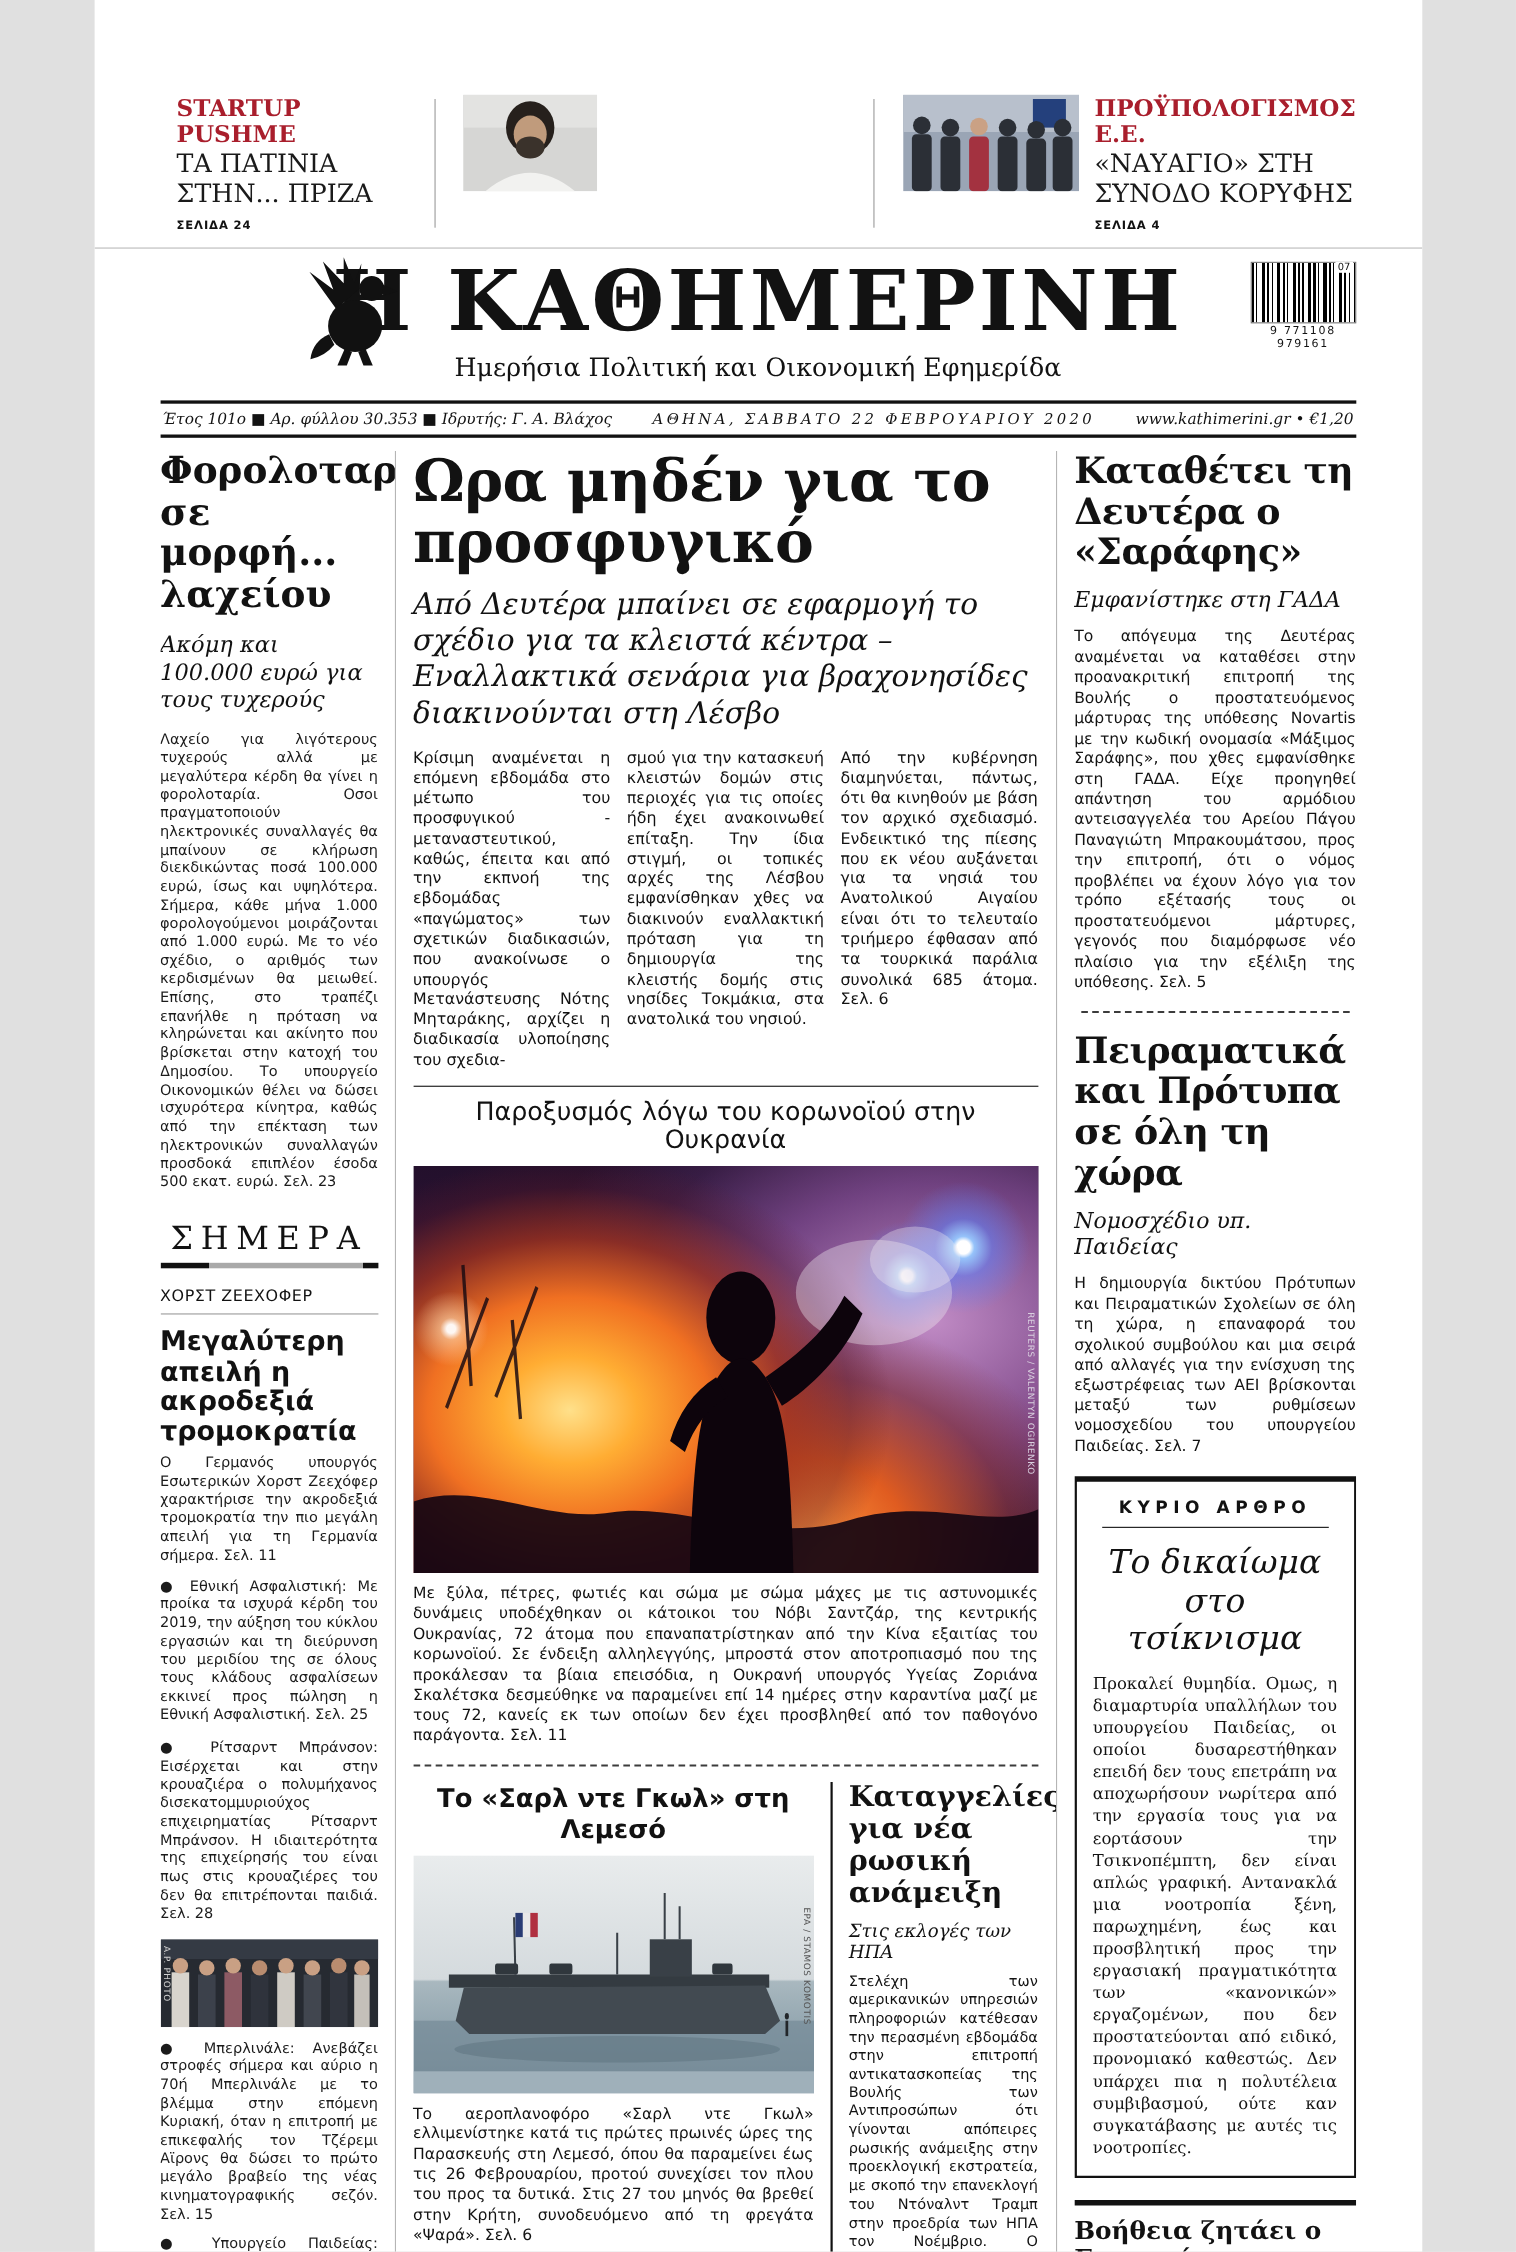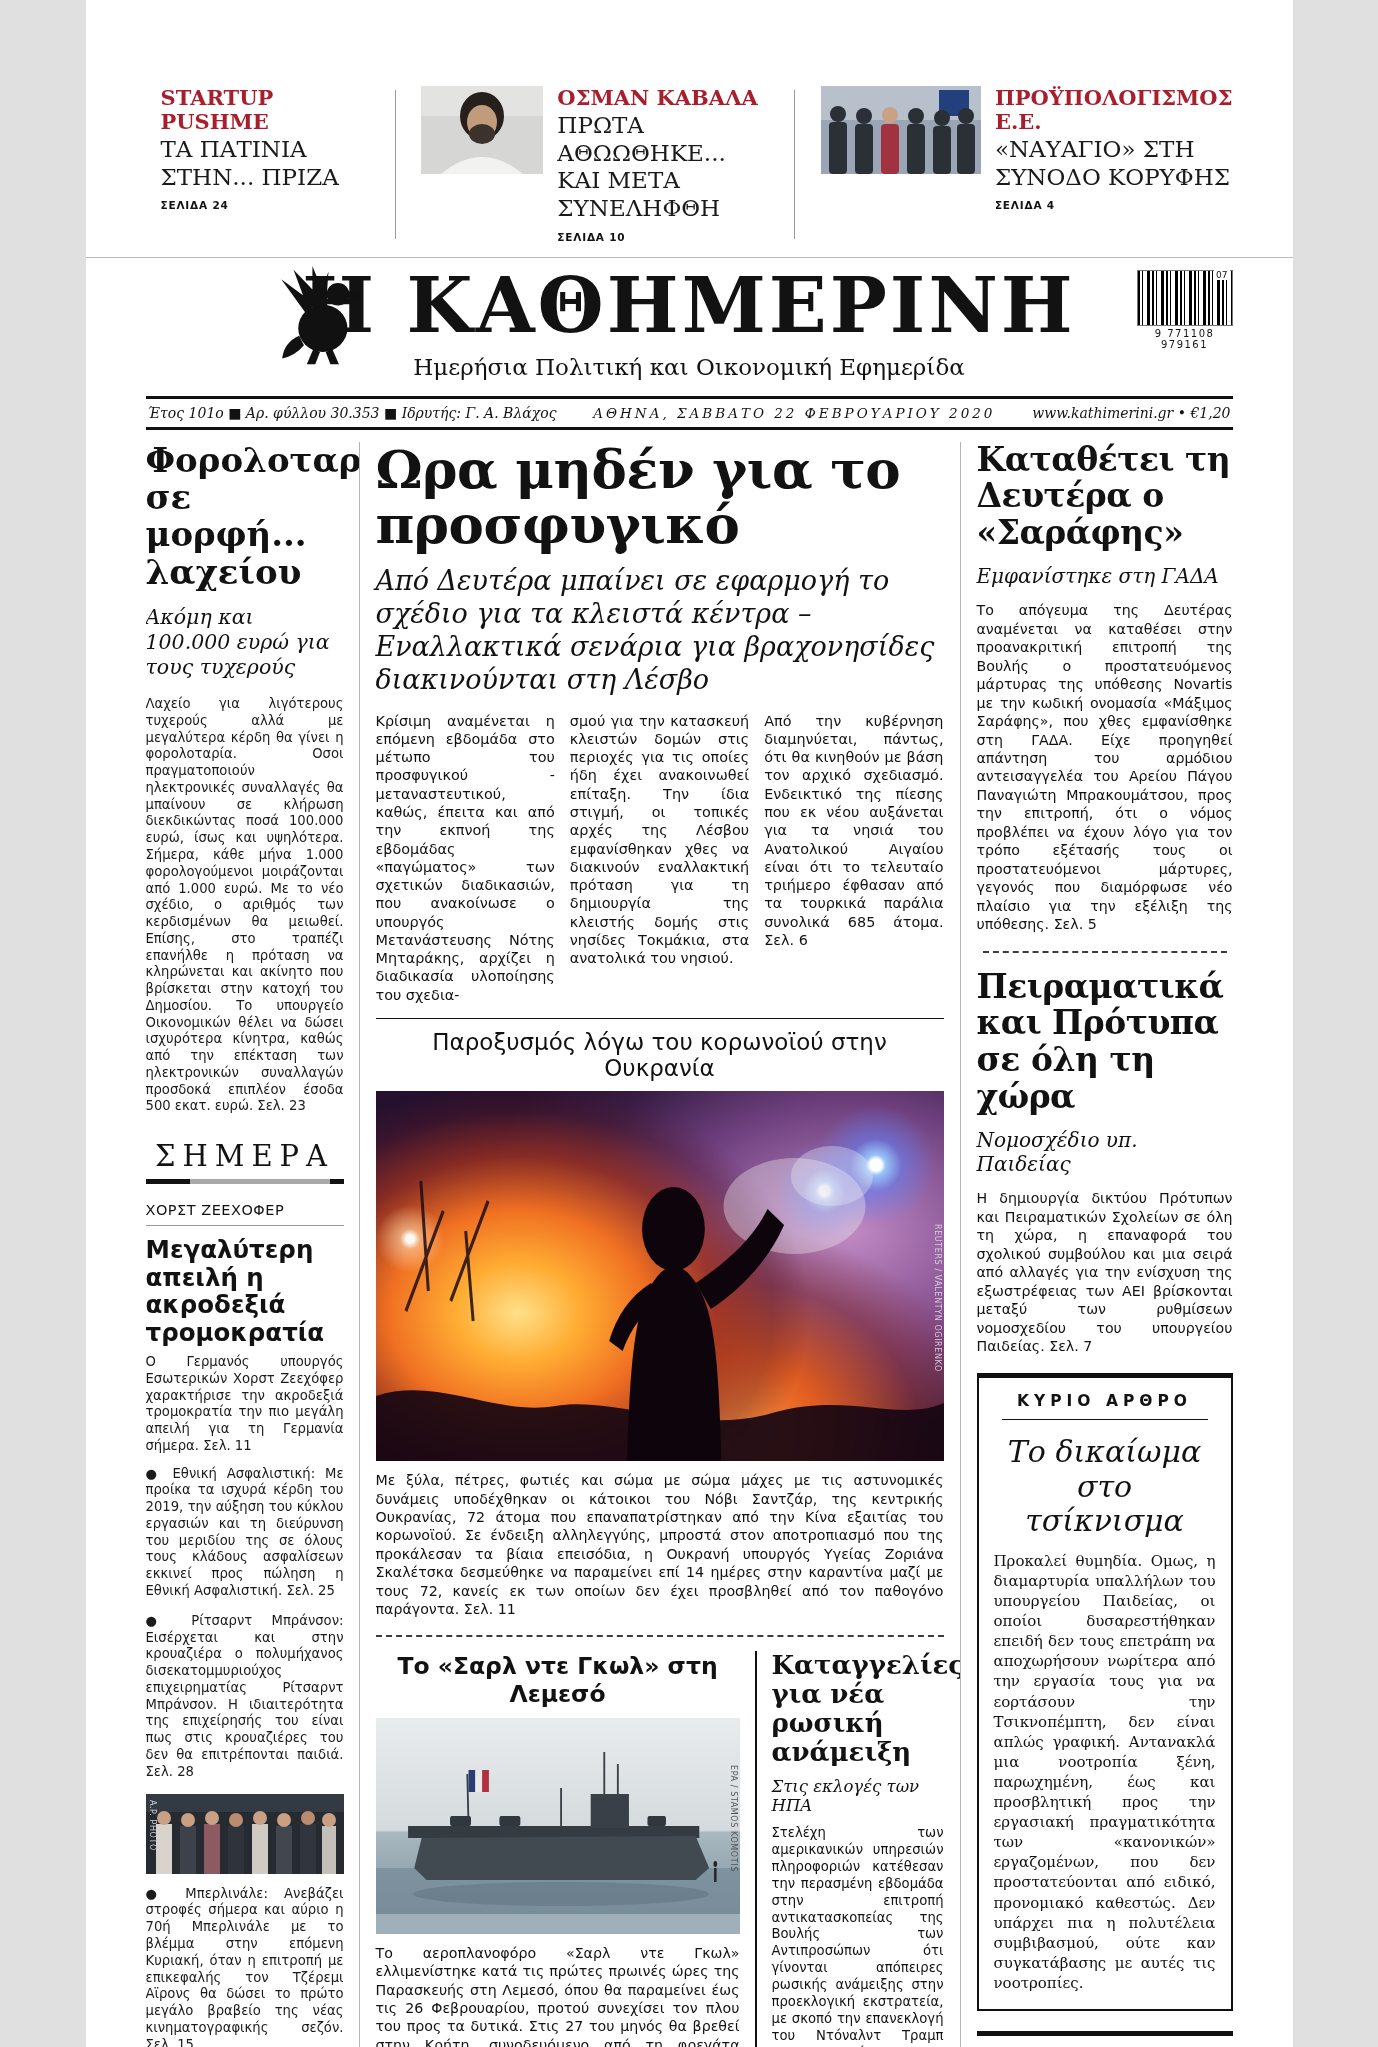--- a/index.html
+++ b/index.html
@@ -110,25 +110,20 @@
     <div class="teaser" style="width:400px;">
       <div class="t-photo" style="width:122px;height:88px;">
         <svg width="122" height="88" viewBox="0 0 122 88">
           <rect width="122" height="88" fill="#d6d6d4"></rect>
           <rect y="0" width="122" height="30" fill="#e3e3e1"></rect>
           <ellipse cx="61" cy="30" rx="22" ry="24" fill="#26201c"></ellipse>
           <ellipse cx="61" cy="36" rx="15" ry="17" fill="#c09b7c"></ellipse>
           <ellipse cx="61" cy="48" rx="13" ry="10" fill="#3a322b"></ellipse>
           <path d="M20 88 Q61 54 102 88 Z" fill="#f2f2f0"></path>
         </svg>
-      </div>
-      <div>
-        <div class="t-kicker">ΟΣΜΑΝ ΚΑΒΑΛΑ</div>
-        <div class="t-title">ΠΡΩΤΑ ΑΘΩΩΘΗΚΕ... ΚΑΙ ΜΕΤΑ ΣΥΝΕΛΗΦΘΗ</div>
-        <div class="t-page">ΣΕΛΙΔΑ 10</div>
       </div>
     </div>
     <div class="t-div"></div>
     <div class="teaser" style="flex:1;">
       <div class="t-photo" style="width:160px;height:88px;">
         <svg width="160" height="88" viewBox="0 0 160 88">
           <rect width="160" height="88" fill="#9aa5b5"></rect>
           <rect width="160" height="34" fill="#b8c0cc"></rect>
           <rect x="118" y="4" width="30" height="26" fill="#24407c"></rect>
           <g fill="#2b2f36">

